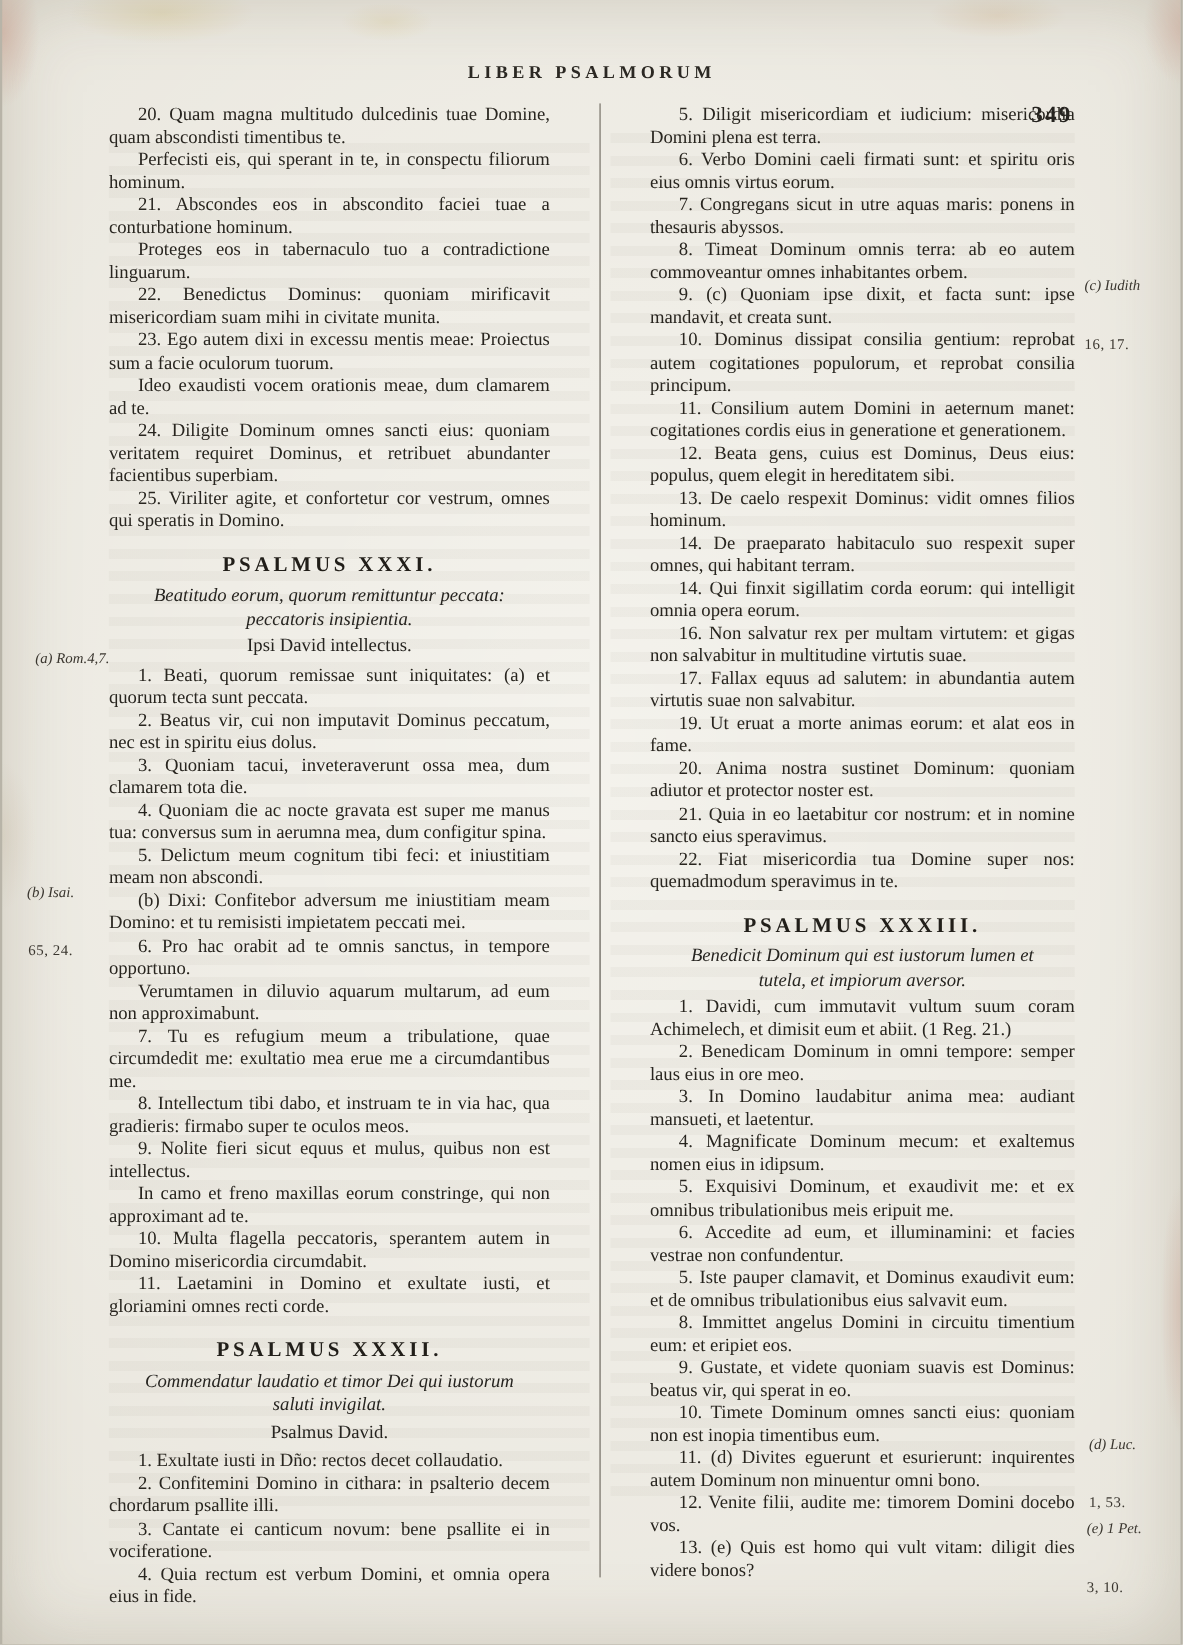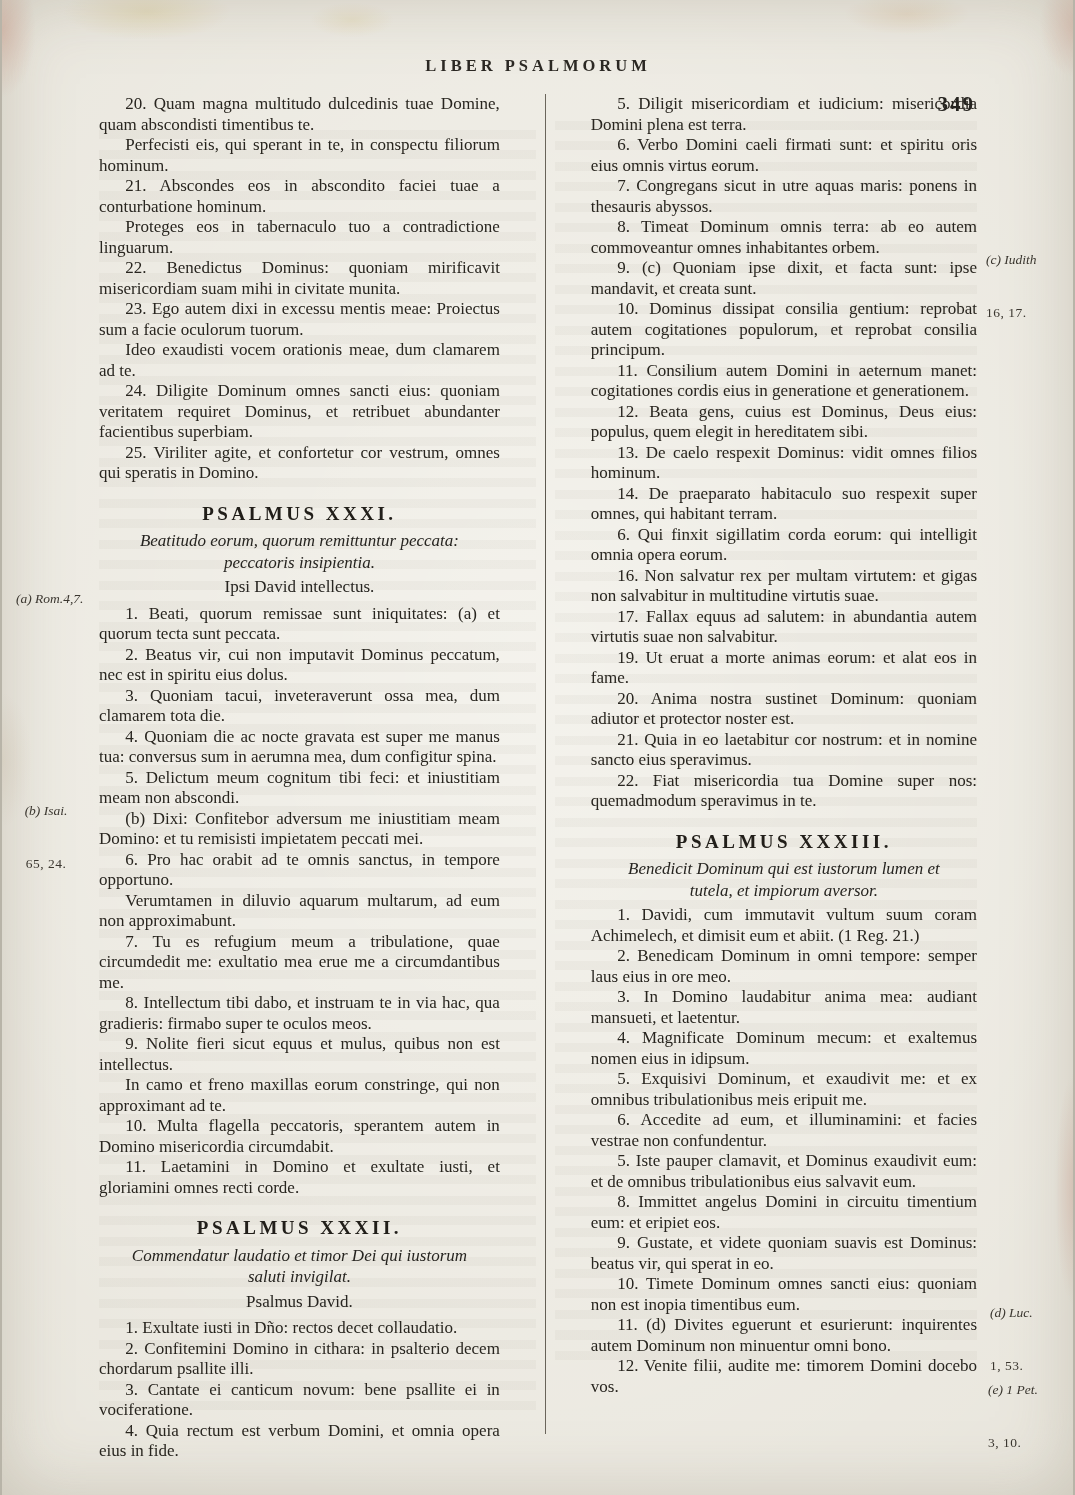--- a/index.html
+++ b/index.html
@@ -105,21 +105,21 @@
 
   .margin-note {
     position: absolute;
     font-size: 13.5px;
     line-height: 16.5px;
     font-style: italic;
     color: #3a362f;
     width: 92px;
   }
   .margin-note .l2 { display: block; font-style: normal; letter-spacing: 0.5px; margin-top: 36px; }
-  .mn-a { left: 14px;  top: 591px; text-align: left; }
+  .mn-a { left: 30px;  top: 591px; text-align: left; }
   .mn-b { left: 1px;   top: 803px; text-align: center; width: 86px; }
   .mn-c { left: 984px; top: 252px; text-align: left; }
   .mn-d { left: 988px; top: 1305px; text-align: left; }
   .mn-e { left: 986px; top: 1382px; text-align: left; }
 </style>
 </head>
 <body>
 
 <div class="page">
 
@@ -172,41 +172,42 @@
         <p class="verse">5. Diligit misericordiam et iudicium: misericordia Domini plena est terra.</p>
         <p class="verse">6. Verbo Domini caeli firmati sunt: et spiritu oris eius omnis virtus eorum.</p>
         <p class="verse">7. Congregans sicut in utre aquas maris: ponens in thesauris abyssos.</p>
         <p class="verse">8. Timeat Dominum omnis terra: ab eo autem commoveantur omnes inhabitantes orbem.</p>
         <p class="verse">9. (c) Quoniam ipse dixit, et facta sunt: ipse mandavit, et creata sunt.</p>
         <p class="verse">10. Dominus dissipat consilia gentium: reprobat autem cogitationes populorum, et reprobat consilia principum.</p>
         <p class="verse">11. Consilium autem Domini in aeternum manet: cogitationes cordis eius in generatione et generationem.</p>
         <p class="verse">12. Beata gens, cuius est Dominus, Deus eius: populus, quem elegit in hereditatem sibi.</p>
         <p class="verse">13. De caelo respexit Dominus: vidit omnes filios hominum.</p>
         <p class="verse">14. De praeparato habitaculo suo respexit super omnes, qui habitant terram.</p>
-        <p class="verse">6. Qui finxit sigillatim corda eorum: qui intelligit omnia opera eorum.</p>
+        <p class="verse">14. Qui finxit sigillatim corda eorum: qui intelligit omnia opera eorum.</p>
         <p class="verse">16. Non salvatur rex per multam virtutem: et gigas non salvabitur in multitudine virtutis suae.</p>
         <p class="verse">17. Fallax equus ad salutem: in abundantia autem virtutis suae non salvabitur.</p>
         <p class="verse">19. Ut eruat a morte animas eorum: et alat eos in fame.</p>
         <p class="verse">20. Anima nostra sustinet Dominum: quoniam adiutor et protector noster est.</p>
         <p class="verse">21. Quia in eo laetabitur cor nostrum: et in nomine sancto eius speravimus.</p>
         <p class="verse">22. Fiat misericordia tua Domine super nos: quemadmodum speravimus in te.</p>
         <div class="heading">PSALMUS XXXIII.</div>
         <div class="subtitle">Benedicit Dominum qui est iustorum lumen et tutela, et impiorum aversor.</div>
         <p class="verse">1. Davidi, cum immutavit vultum suum coram Achimelech, et dimisit eum et abiit. (1 Reg. 21.)</p>
         <p class="verse">2. Benedicam Dominum in omni tempore: semper laus eius in ore meo.</p>
         <p class="verse">3. In Domino laudabitur anima mea: audiant mansueti, et laetentur.</p>
         <p class="verse">4. Magnificate Dominum mecum: et exaltemus nomen eius in idipsum.</p>
         <p class="verse">5. Exquisivi Dominum, et exaudivit me: et ex omnibus tribulationibus meis eripuit me.</p>
         <p class="verse">6. Accedite ad eum, et illuminamini: et facies vestrae non confundentur.</p>
         <p class="verse">5. Iste pauper clamavit, et Dominus exaudivit eum: et de omnibus tribulationibus eius salvavit eum.</p>
         <p class="verse">8. Immittet angelus Domini in circuitu timentium eum: et eripiet eos.</p>
         <p class="verse">9. Gustate, et videte quoniam suavis est Dominus: beatus vir, qui sperat in eo.</p>
         <p class="verse">10. Timete Dominum omnes sancti eius: quoniam non est inopia timentibus eum.</p>
         <p class="verse">11. (d) Divites eguerunt et esurierunt: inquirentes autem Dominum non minuentur omni bono.</p>
         <p class="verse">12. Venite filii, audite me: timorem Domini docebo vos.</p>
+        <p class="verse">13. (e) Quis est homo qui vult vitam: diligit dies videre bonos?</p>
       </div>
   </div>
 
   <div class="margin-note mn-a">
     <span class="l1">(a) Rom.4,7.</span>
   </div>
   <div class="margin-note mn-b">
     <span class="l1">(b) Isai.</span>
     <span class="l2">65, 24.</span>
   </div>

